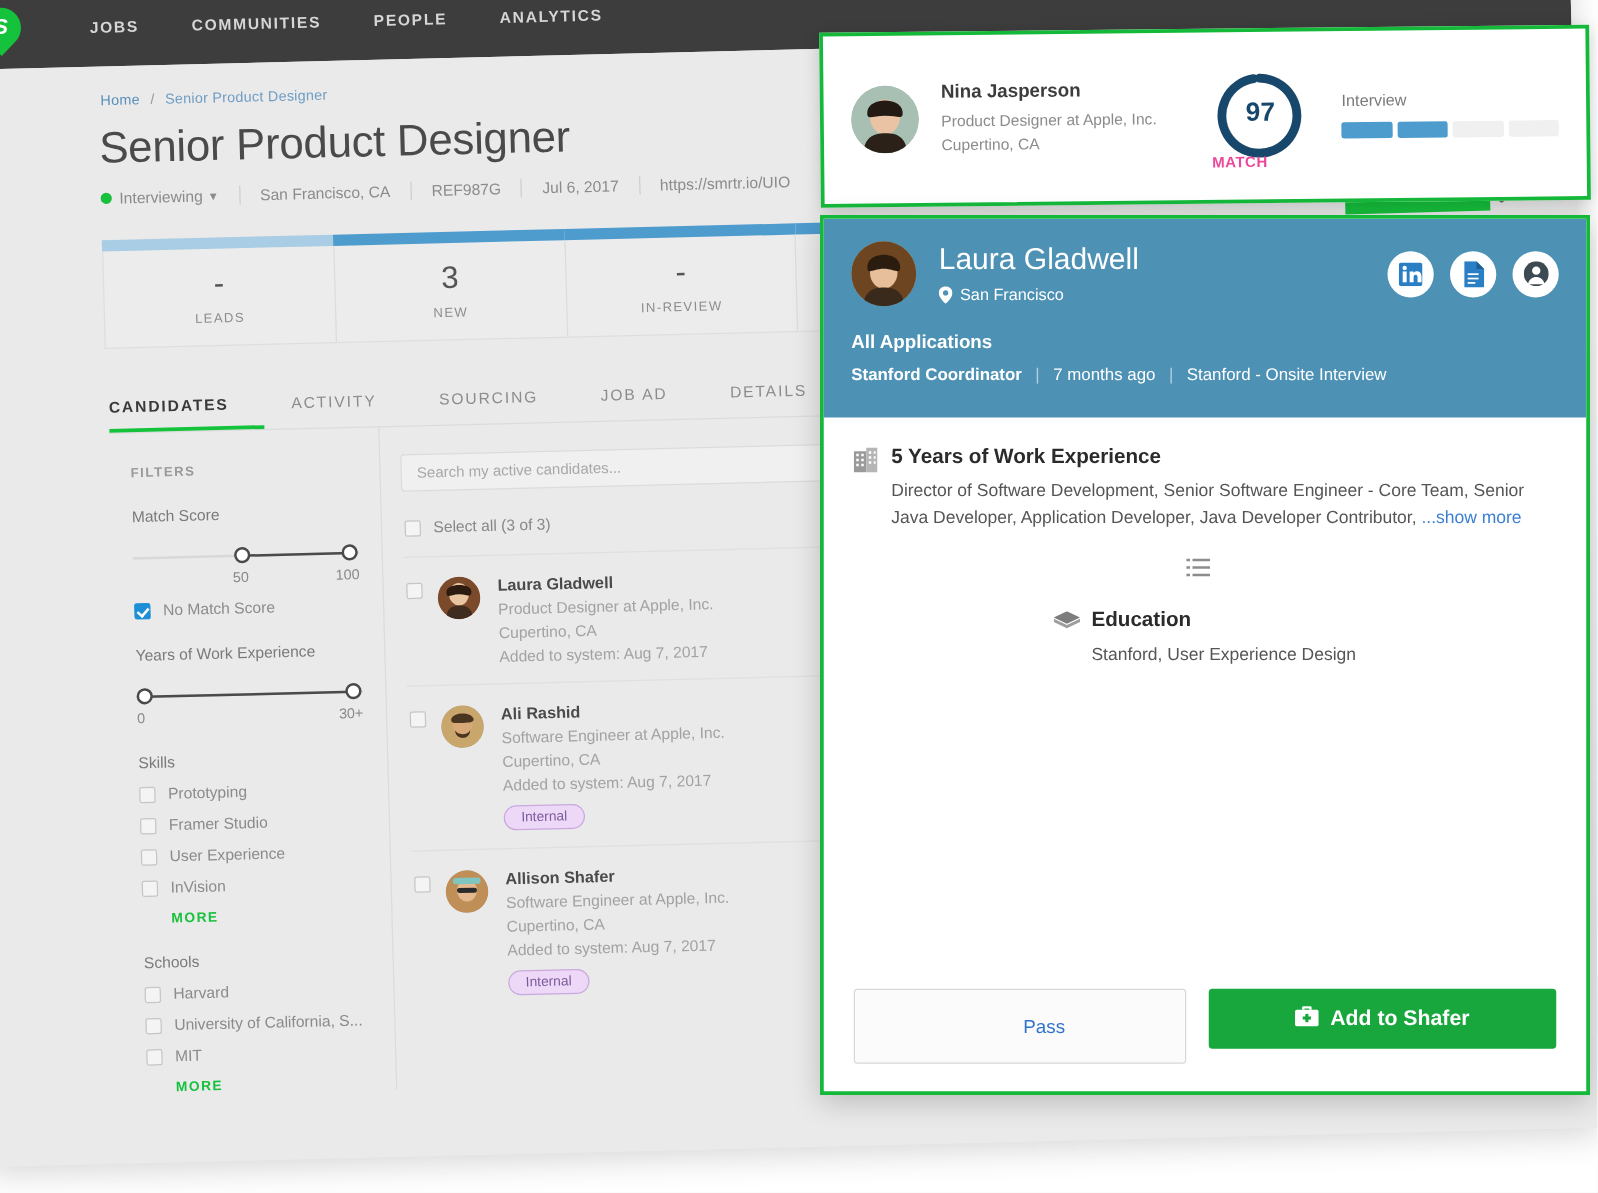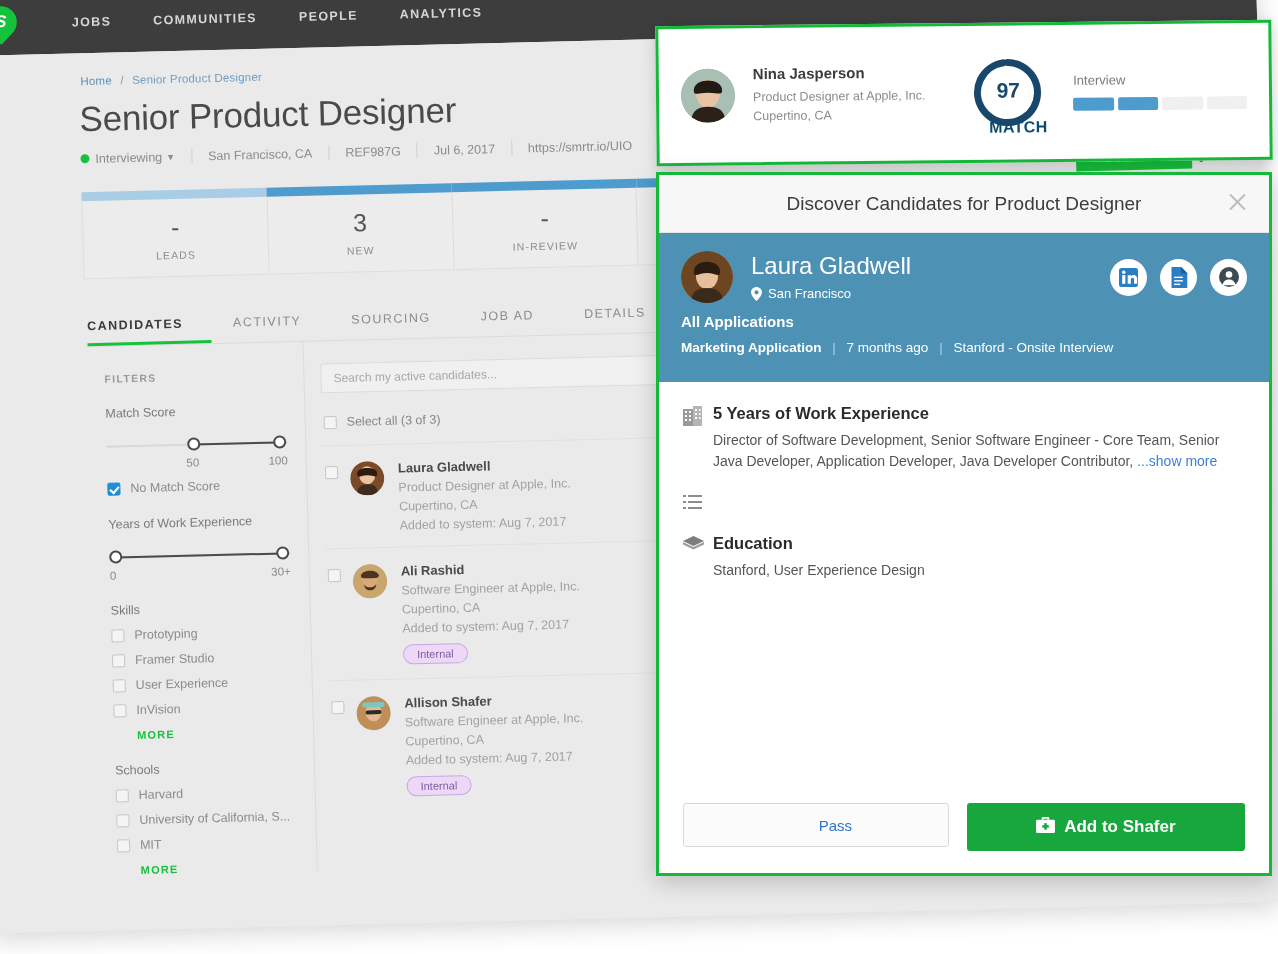--- a/index.html
+++ b/index.html
@@ -115,22 +115,22 @@
     transform: rotate(-0.6deg);
     display:flex; align-items:center; padding:0 22px;
   }
   .nina .av{ width:54px;height:54px;border-radius:50%;overflow:hidden;flex:none;margin-right:18px;
              background:#9fb5ad;}
   .nina .nm{ font-size:15px;font-weight:bold;color:#3c3c3c;}
   .nina .sub{ font-size:12.5px;color:#8b8b8b;margin-top:6px;line-height:1.45;}
   .gauge{ position:relative; width:78px;height:78px;margin:0 6px 0 44px;flex:none;}
   .gauge .num{ position:absolute;inset:0;display:flex;align-items:center;justify-content:center;
         font-size:21px;font-weight:bold;color:#17486b;padding-bottom:4px;}
-  .gauge .mt{ position:absolute;left:0;right:0;bottom:-5px;text-align:right;font-size:16px;
-        font-weight:bold;color:#0c4a6e;letter-spacing:.4px;}
+  .gauge .mt{ position:absolute;left:0;right:0;bottom:-5px;text-align:left;font-size:12px;
+        font-weight:bold;color:#ec4899;letter-spacing:.4px;}
   .stagecol{ margin-left:20px; flex:1; }
   .stagecol .lbl{ font-size:13px;color:#7b7b7b;margin-bottom:10px;}
   .segs{ display:flex; gap:4px; }
   .segs i{ flex:1;height:13px;border-radius:2px;background:#f0f0f0;display:block;}
   .segs i.on{ background:#4e9bce; }
 
   .adv{
     position:absolute; left:1076px; top:144px; width:116px;height:26px;background:#16c03c;
     color:#fff;font-size:11.5px;font-weight:bold;letter-spacing:1.6px;display:flex;
     align-items:center;justify-content:center; transform:rotate(-1.5deg);
@@ -155,35 +155,35 @@
 
   .m-blue{ background:#4d91b5; padding:18px 22px 16px 22px; color:#fff;}
   .m-top{ display:flex;align-items:center;}
   .m-top .av{ width:52px;height:52px;border-radius:50%;overflow:hidden;flex:none;margin-right:18px;
               background:#a07a55;}
   .m-nm{ font-size:24px;font-weight:500;line-height:1.1;}
   .m-loc{ font-size:13px;margin-top:7px;display:flex;align-items:center;gap:6px;}
   .m-icons{ margin-left:auto; display:flex; gap:13px;}
   .m-ic{ width:37px;height:37px;border-radius:50%;background:#fff;display:flex;align-items:center;
          justify-content:center; cursor:pointer;}
-  .m-apps{ margin-top:10px;}
+  .m-apps{ margin-top:20px;}
   .m-apps h5{ font-size:15px;font-weight:bold;margin-bottom:9px;}
   .m-apps .row{ font-size:13.5px;margin-bottom:9px;line-height:1.3;}
   .m-apps .row b{ font-weight:bold;}
   .m-apps .pipe{ opacity:.55; margin:0 7px;}
 
   .m-body{ padding:22px 24px 0 24px; flex:1;}
-  .sec{ display:flex; margin-bottom:20px;}
+  .sec{ display:flex; margin-bottom:20px;justify-content:center;}
   .sec-ic{ width:30px;flex:none;padding-top:2px;}
   .sec h3{ font-size:16.5px;color:#2b2b2b;font-weight:bold;}
   .sec p{ font-size:14px;color:#555;margin-top:7px;line-height:1.5;}
   .showmore{ color:#3b7fd4; cursor:pointer;margin-top:20px;}
 
   .m-foot{ display:flex; gap:18px; padding:0 24px 22px 24px;}
-  .btn-pass{ flex:1.05; height:44px; border:1px solid #d8d8d8; background:#fbfbfb; border-radius:3px;
+  .btn-pass{ flex:1.05; height:60px; border:1px solid #d8d8d8; background:#fbfbfb; border-radius:3px;
     display:flex;align-items:center;justify-content:center;color:#2f73cc;font-size:15px;cursor:pointer;padding-left:39px;}
   .btn-lead{ flex:1.3; height:48px; background:#17a73c; border-radius:3px; color:#fff;font-size:17px;
     font-weight:bold;display:flex;align-items:center;justify-content:center;gap:9px;cursor:pointer;}
 
   .face{width:100%;height:100%;display:block;}
 </style>
 </head>
 <body>
 
 <div id="stage">
@@ -442,24 +442,20 @@
         <i class="on"></i>
         <i class="on"></i>
         <i></i>
         <i></i>
       </span>
     </span>
   </div>
 
   <div class="modal">
 
-    <div class="m-head">
-      <span class="t">Discover Candidates for Product Designer</span>
-      <span class="m-x"></span>
-    </div>
 
     <div class="m-blue">
       <div class="m-top">
         <span class="av">
           <svg class="face" viewBox="0 0 52 52">
               <circle cx="26" cy="26" r="26" fill="#6e4521"></circle>
               <ellipse cx="26" cy="25" rx="11" ry="13" fill="#e7c09b"></ellipse>
               <path d="M13 19c2-11 24-11 26 0 1 9-4 3-13 3s-14 6-13-3z" fill="#2b1c10"></path>
               <path d="M9 52c2-12 8-15 17-15s15 3 17 15z" fill="#3a2a1b"></path>
             </svg>
@@ -497,21 +493,21 @@
                 <circle cx="12" cy="9" r="4" fill="#fff"></circle>
                 <path d="M4 22c1-5 4.4-7 8-7s7 2 8 7z" fill="#fff"></path>
               </svg>
           </span>
         </span>
       </div>
 
       <div class="m-apps">
         <h5>All Applications</h5>
         <div class="row">
-          <b>Marketing Application</b>
+          <b>Stanford Coordinator</b>
           <span class="pipe">|</span>
           <span>7 months ago</span>
           <span class="pipe">|</span>
           <span>Stanford - Onsite Interview</span>
         </div>
       </div>
     </div>
 
     <div class="m-body">
 

